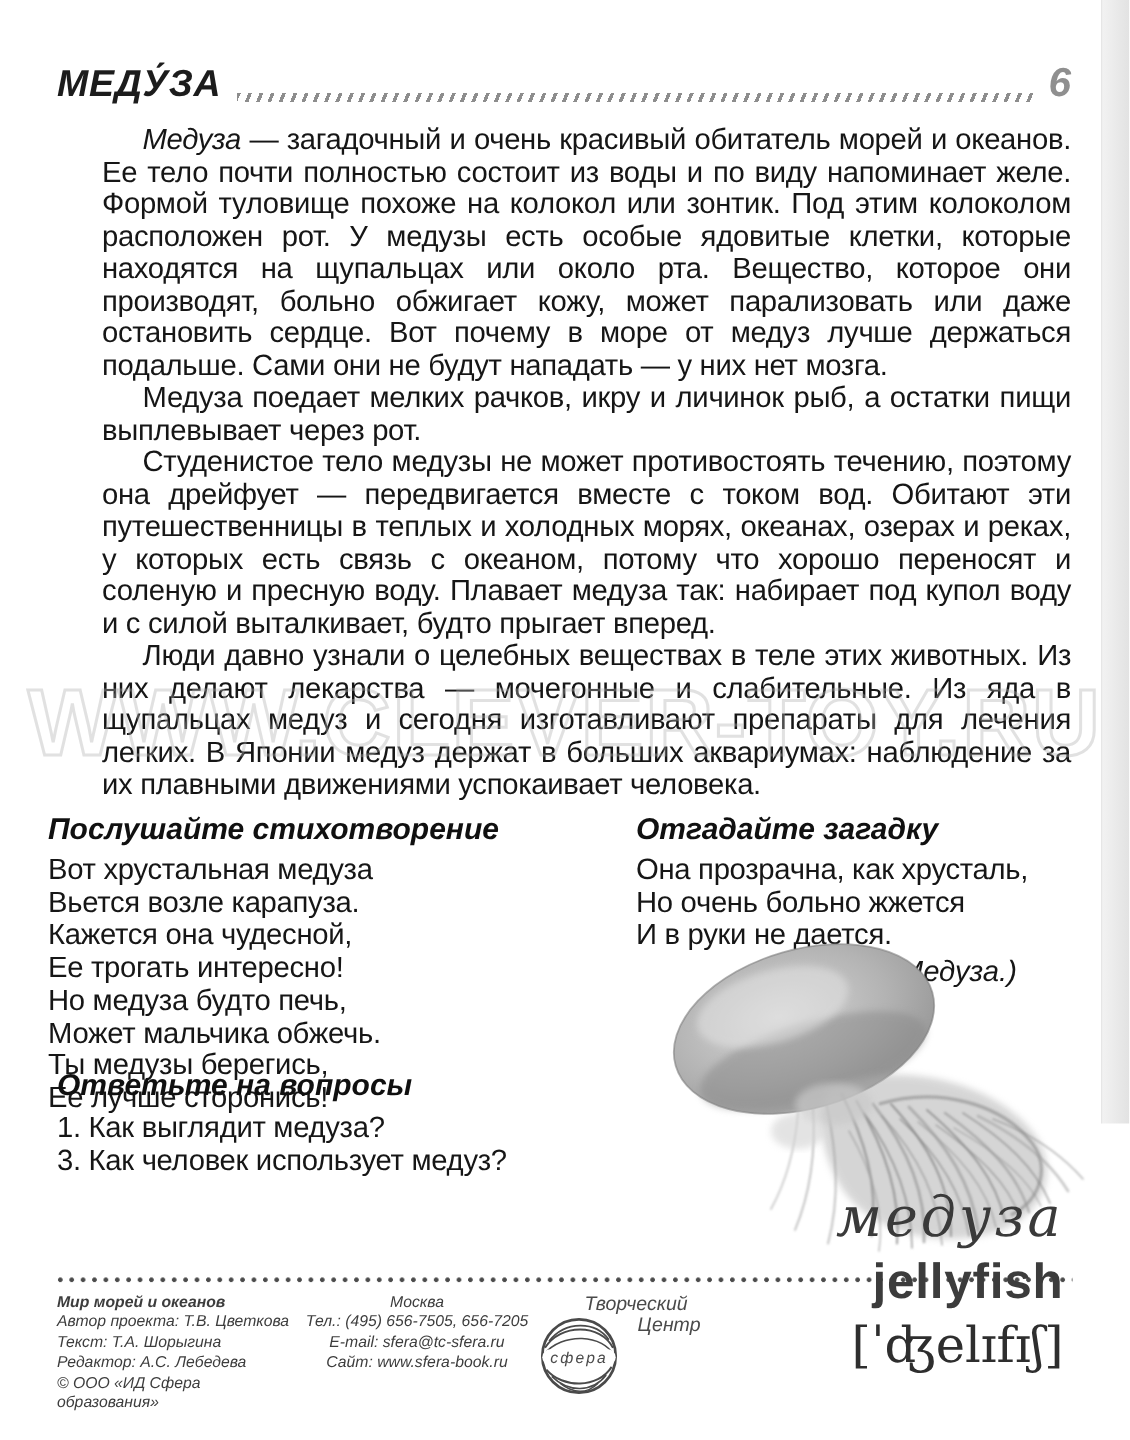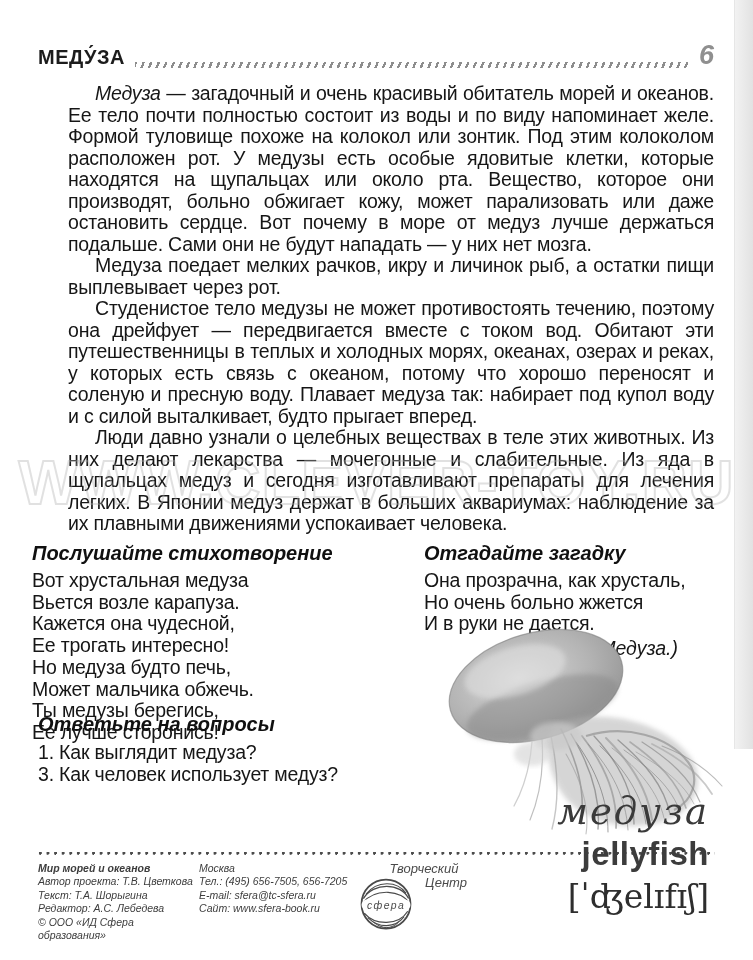--- a/index.html
+++ b/index.html
@@ -4,21 +4,21 @@
 <style>
   html,body{margin:0;padding:0;background:#ffffff;}
   .page{position:relative;width:753px;height:960px;background:#ffffff;overflow:hidden;
         font-family:"Liberation Sans",sans-serif;color:#161616;}
   .page-edge{position:absolute;right:0;top:0;width:18px;height:78%;
              background:linear-gradient(to right,#f2f2f2,#e2e2e2);border-left:1px solid #e6e6e6;}
   .content{position:absolute;left:38px;top:40px;width:676px;}
 
   
   .title-row{display:flex;align-items:baseline;}
-  .doc-title{font-size:20px;font-weight:bold;letter-spacing:.5px;color:#1c1c1c;white-space:nowrap;}
+  .doc-title{font-size:25px;font-weight:bold;font-style:italic;letter-spacing:.5px;color:#1c1c1c;white-space:nowrap;}
   .leader{flex:1;height:6px;margin:0 8px 3px 10px;align-self:flex-end;
           background:repeating-linear-gradient(112deg,#8d8d8d 0 2.3px,transparent 2.3px 7px);}
   .page-num{font-size:27px;font-weight:bold;font-style:italic;color:#8f8f8f;}
 
   
   .article{margin-top:12px;margin-left:30px;}
   .article p{margin:0;font-size:19.5px;line-height:21.5px;letter-spacing:-.2px;
              text-align:justify;text-indent:27px;}
   .lead-it{font-style:italic;}
 
@@ -35,21 +35,21 @@
 
   
   .dots{position:absolute;left:38px;top:851px;width:677px;height:5px;
         background-image:radial-gradient(circle at 2.2px 2.2px,#4b4b4b 1.35px,transparent 1.7px);
         background-size:7.6px 5px;background-repeat:repeat-x;}
 
   
   .footer{position:absolute;left:38px;top:862px;display:flex;color:#3d3d3d;font-style:italic;}
   .f-col{font-size:10.5px;line-height:13.4px;}
   .f-col1{width:161px;}
-  .f-col2{width:158px;}
+  .f-col2{width:158px;text-align:center;}
   .f-bold{font-weight:bold;}
   .logo-block{position:relative;width:120px;height:72px;}
   .logo-text{position:absolute;top:0;left:14px;width:106px;text-align:center;
              font-size:13px;line-height:14px;color:#4a4a4a;}
   .logo-text .l2{text-align:right;padding-right:10px;}
   .logo-circle{position:absolute;left:0;top:13px;width:58px;height:58px;}
 
   
   .watermark{position:absolute;left:0;top:446px;width:100%;text-align:center;z-index:6;
              font-size:63px;font-weight:bold;letter-spacing:1px;color:transparent;

